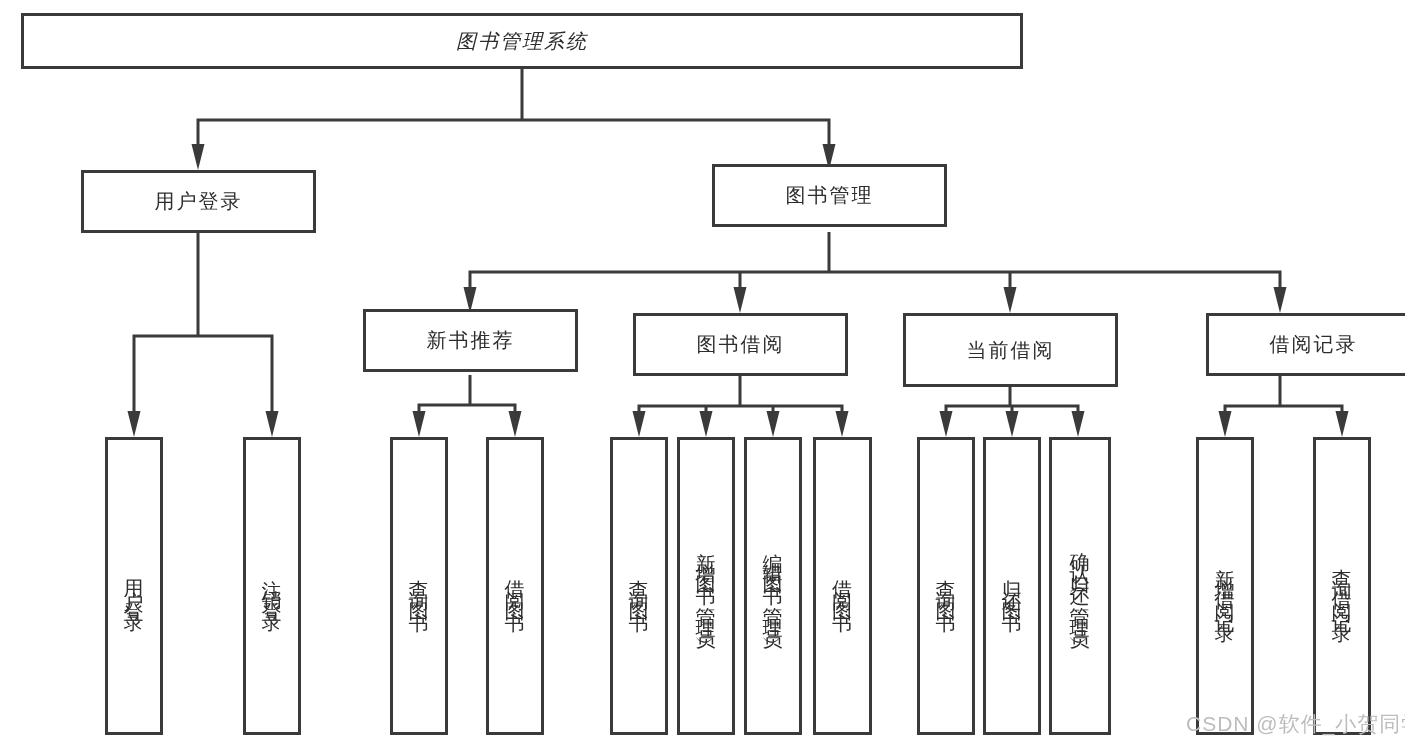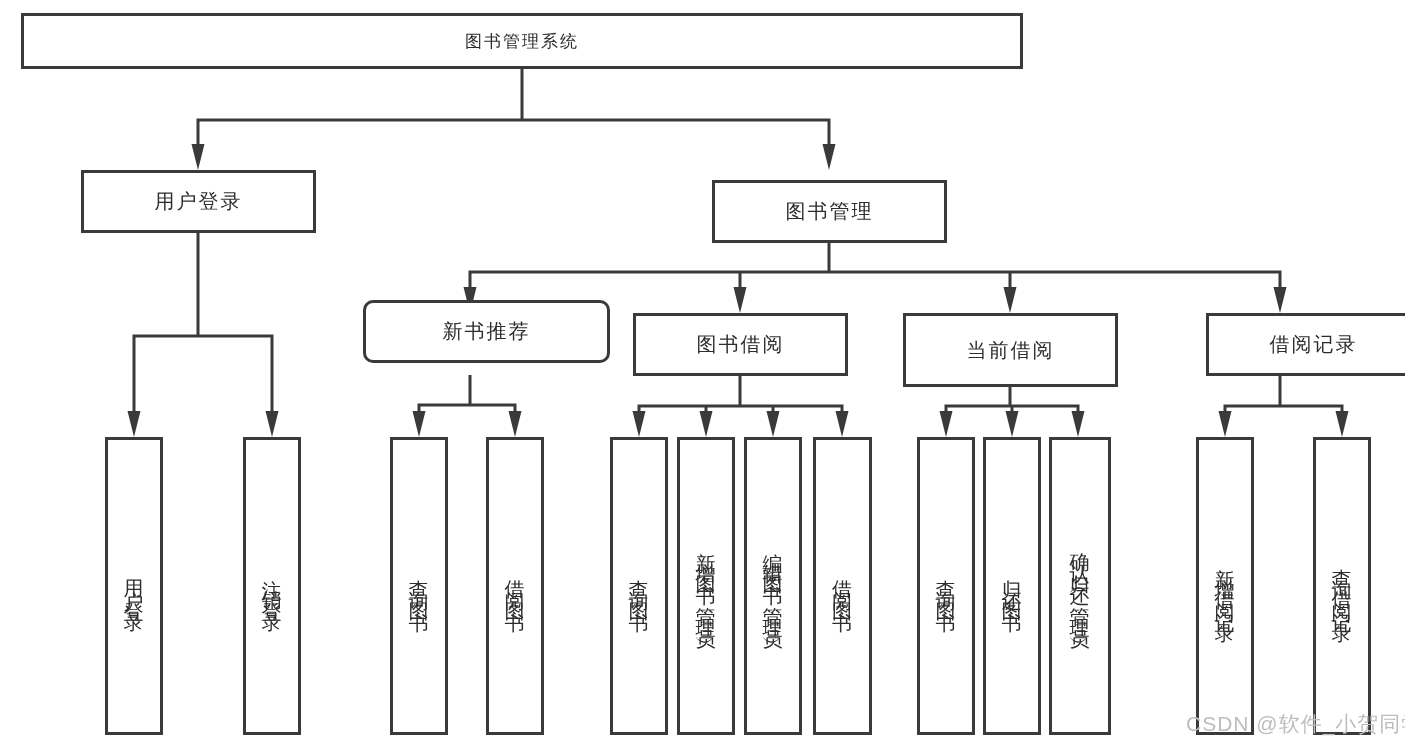--- a/index.html
+++ b/index.html
@@ -41,21 +41,21 @@
     display:flex;
     align-items:center;
     justify-content:center;
     z-index:2;
   }
   .hbox{
     font-size:20px;
     letter-spacing:2px;
     white-space:nowrap;
   }
-  .root-box{font-size:17px;}
+  .root-box{font-size:20px;font-style:italic;}
   .vbox{
     writing-mode:vertical-rl;
     text-orientation:mixed;
     font-size:20px;
     letter-spacing:11px;
     line-height:1;
     top:437px;
     height:298px;
     width:58px;
   }
@@ -107,23 +107,23 @@
     <polygon points="1071.5,411 1084.5,411 1078,437"></polygon>
 
     <path d="M1280 375 V406 M1223.5 406 H1343.5 M1225 406 V413 M1342 406 V413"></path>
     <polygon points="1218.5,411 1231.5,411 1225,437"></polygon>
     <polygon points="1335.5,411 1348.5,411 1342,437"></polygon>
   </svg>
 
   <div class="node hbox root-box" style="left:21px;top:13px;width:1002px;height:56px;">图书管理系统</div>
 
   <div class="node hbox" style="left:81px;top:170px;width:235px;height:63px;">用户登录</div>
-  <div class="node hbox" style="left:712px;top:180px;width:235px;height:63px;">图书管理</div>
+  <div class="node hbox" style="left:712px;top:164px;width:235px;height:63px;">图书管理</div>
 
-  <div class="node hbox" style="left:363px;top:300px;width:247px;height:63px;border-radius:10px;">新书推荐</div>
+  <div class="node hbox" style="left:363px;top:309px;width:215px;height:63px;">新书推荐</div>
   <div class="node hbox" style="left:633px;top:313px;width:215px;height:63px;">图书借阅</div>
   <div class="node hbox" style="left:903px;top:313px;width:215px;height:74px;">当前借阅</div>
   <div class="node hbox" style="left:1173px;top:313px;width:215px;height:63px;margin-left:33px;">借阅记录</div>
 
   <div class="node vbox" style="left:105px;">用户登录</div>
   <div class="node vbox" style="left:243px;">注销登录</div>
 
   <div class="node vbox" style="left:390px;">查询图书</div>
   <div class="node vbox" style="left:486px;">借阅图书</div>
 

